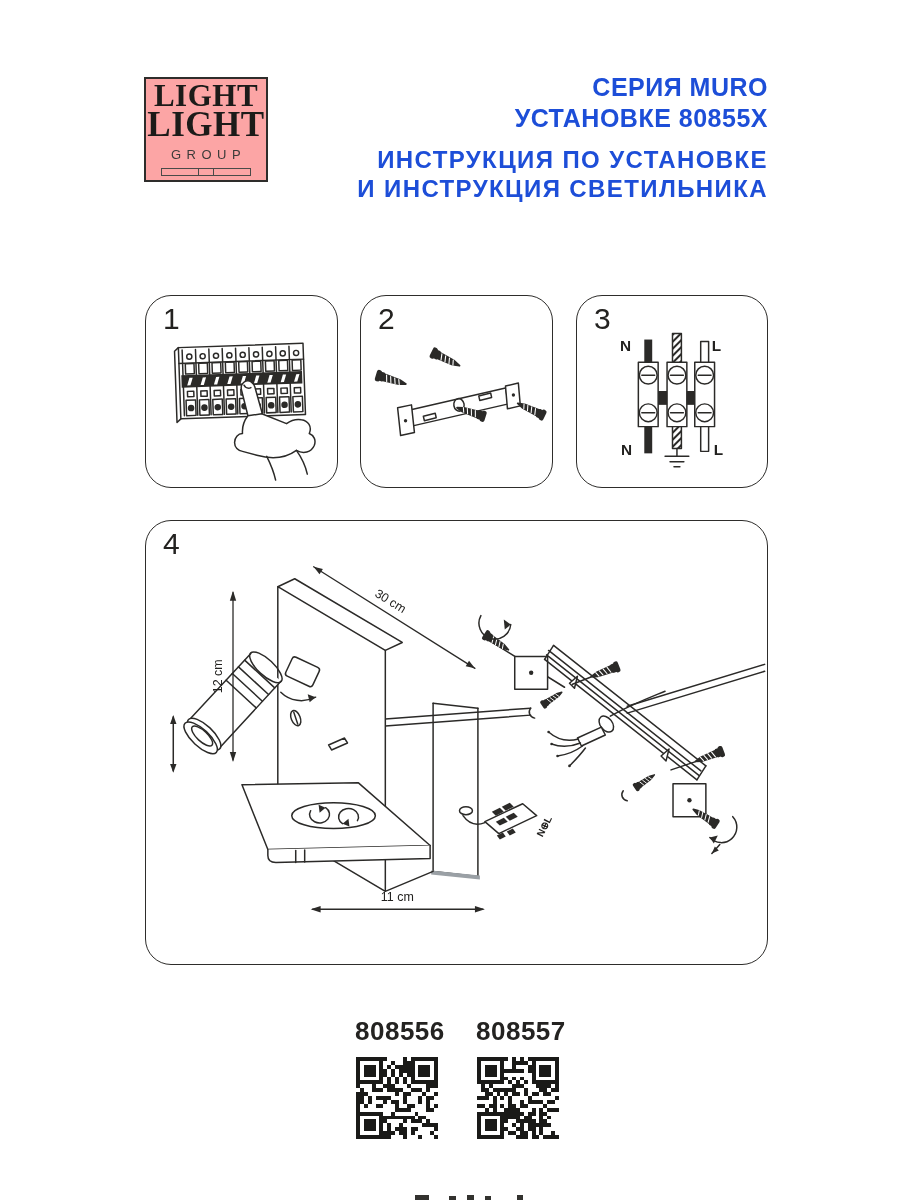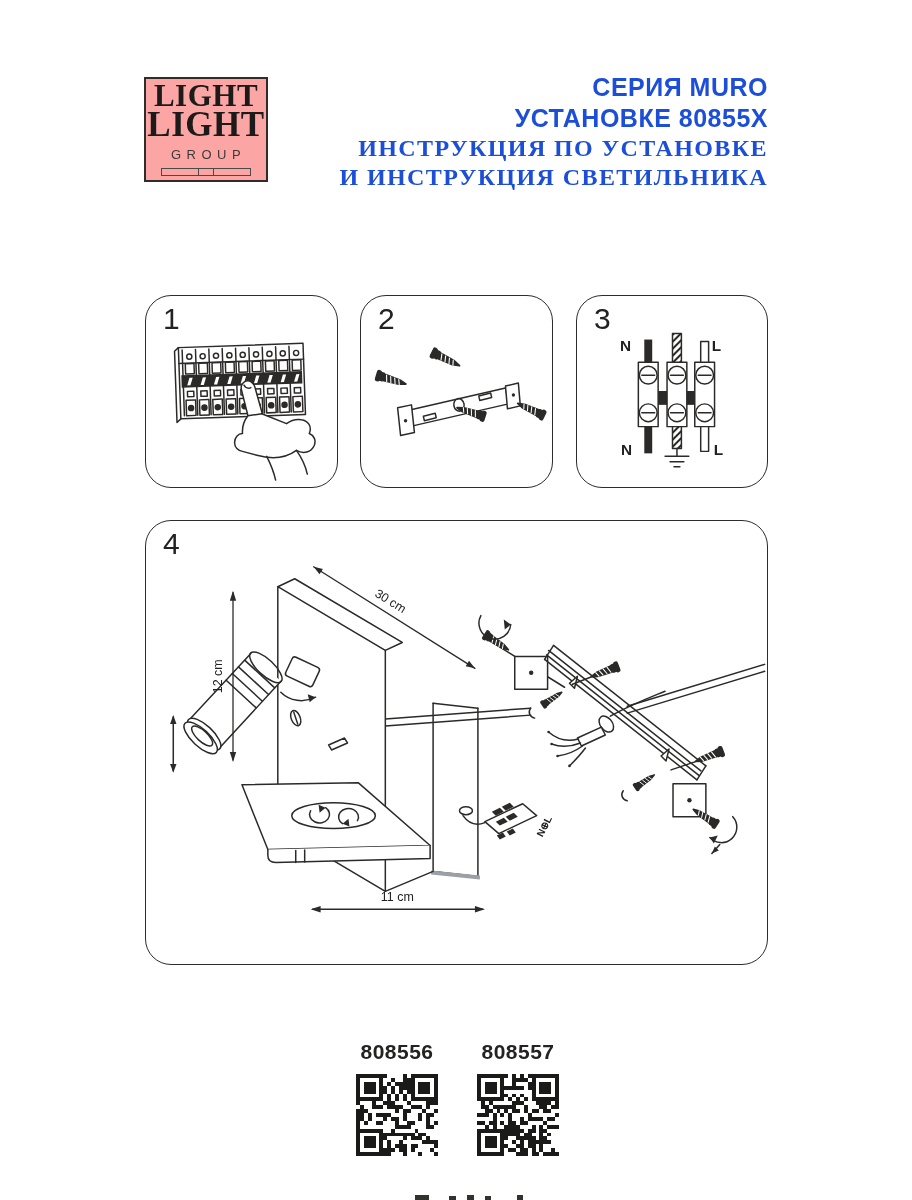--- a/index.html
+++ b/index.html
@@ -14,36 +14,36 @@
   .logo-l1{font-size:31px;letter-spacing:.5px;}
   .logo-l2{font-size:35px;letter-spacing:.5px;}
   .logo-l3{font-size:13px;letter-spacing:5.5px;margin:7px 0 0 5px;color:#3c3b39;font-weight:400;}
   .flag{width:90px;height:8px;margin-top:6px;border:1px solid #4a4a48;box-sizing:border-box;display:flex;}
   .flag>div{height:100%;}
   .flag .g{width:36px;} .flag .w{flex:1;border-left:1px solid #4a4a48;border-right:1px solid #4a4a48;} .flag .r{width:36px;}
 
   
   .hdr{position:absolute;right:144px;top:72px;text-align:right;color:#1d4ed8;}
   .hdr .big{font-size:25px;font-weight:700;line-height:31px;letter-spacing:.5px;}
-  .hdr .instr{font-size:24px;font-weight:700;line-height:29px;letter-spacing:1.4px;font-family:Liberation Serif, serif;}
+  .hdr .instr{margin-top:11px;font-size:24px;font-weight:700;line-height:29px;letter-spacing:1.4px;}
 
   
   .box{position:absolute;border:1.7px solid #2e2d2b;border-radius:26px;background:#fff;box-sizing:border-box;}
   #box1{left:145px;top:295px;width:193px;height:193px;}
   #box2{left:360px;top:295px;width:193px;height:193px;}
   #box3{left:576px;top:295px;width:192px;height:193px;}
   #box4{left:145px;top:520px;width:623px;height:445px;}
   .stepnum{position:absolute;left:17px;top:6px;font-size:30px;color:#232220;}
   .box svg{position:absolute;left:0;top:0;width:100%;height:100%;}
   .art{stroke:#2b2a28;fill:none;stroke-width:1.5;stroke-linecap:round;stroke-linejoin:round;}
   .art text{stroke:none;fill:#22211f;}
 
   
   .product{position:absolute;width:84px;text-align:center;}
-  .pcode{font-size:21px;font-weight:700;color:#242321;letter-spacing:.5px;margin-bottom:10px;margin-top:24px;}
+  .pcode{font-size:26px;font-weight:700;color:#242321;letter-spacing:.5px;margin-bottom:10px;}
   .qr{width:82px;height:82px;display:block;margin:0 auto;}
 
   
   .footclip{position:absolute;left:415px;top:1193px;width:120px;height:7px;}
   .footclip i{position:absolute;bottom:0;background:#33322f;display:block;}
 </style>
 </head>
 <body>
 
 <svg width="0" height="0" style="position:absolute" aria-hidden="true">

